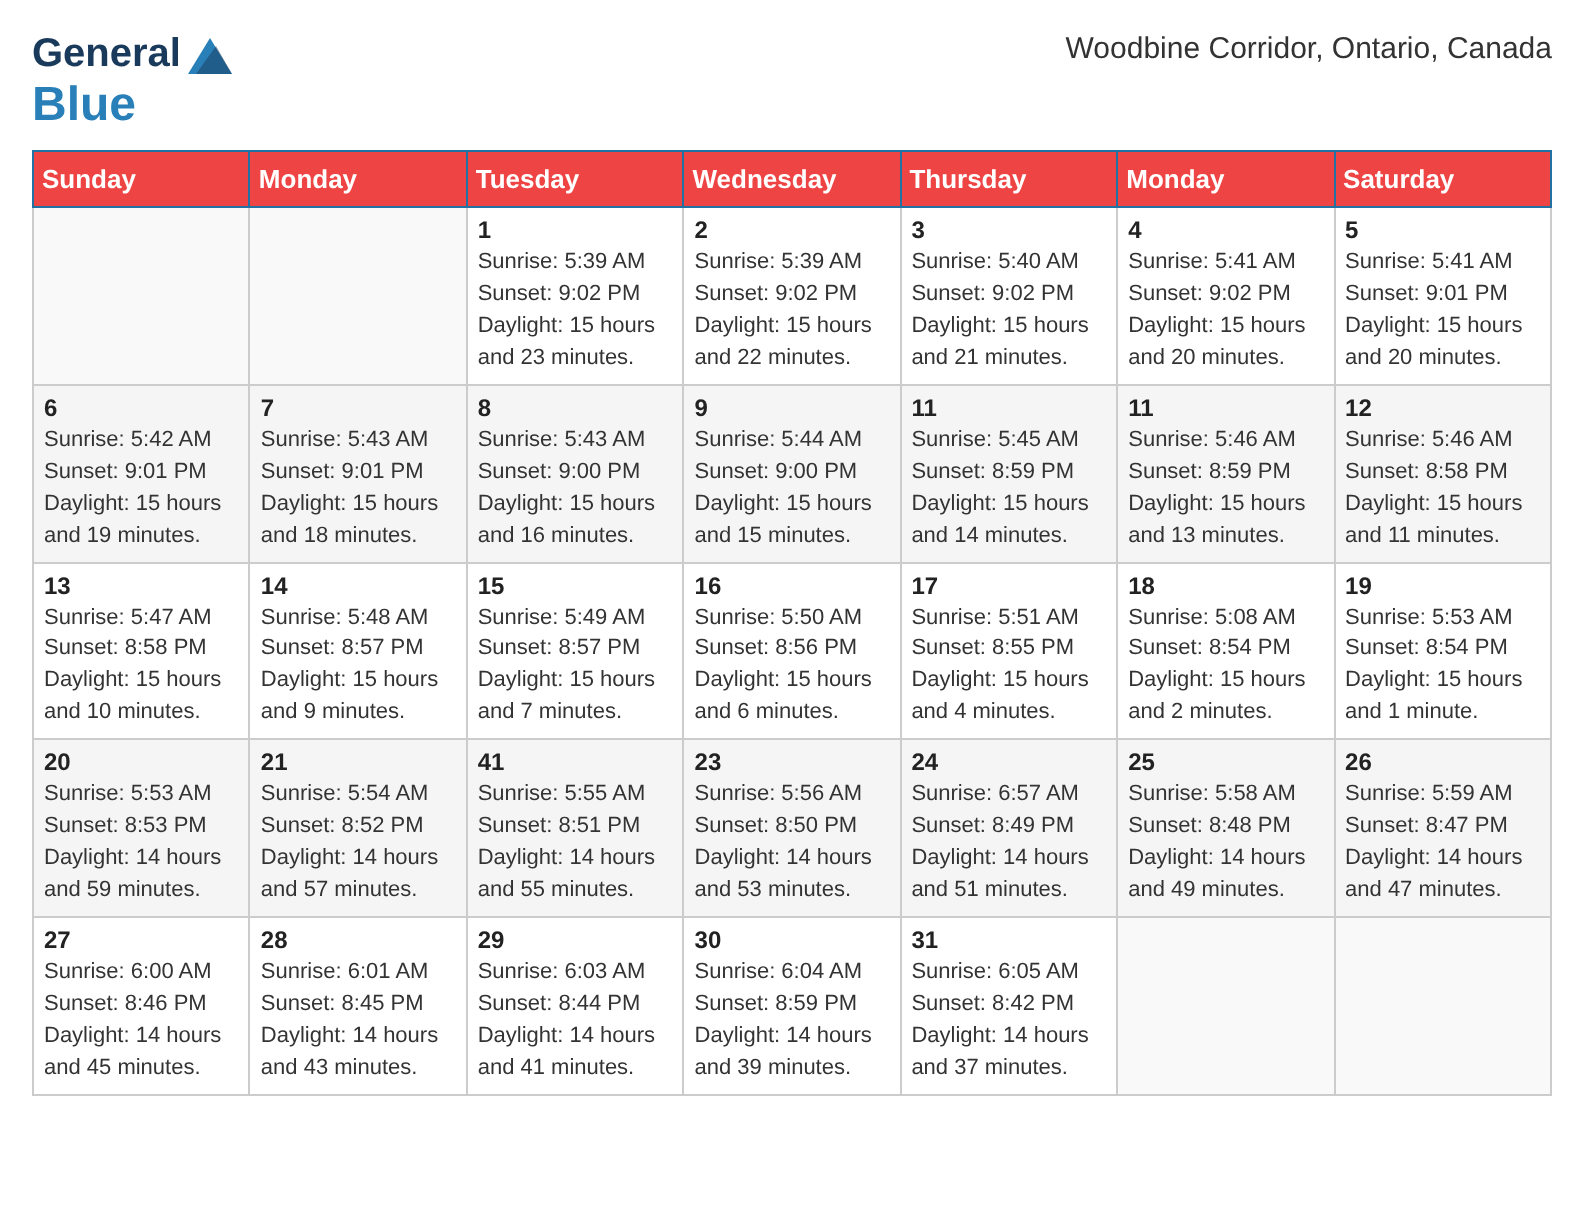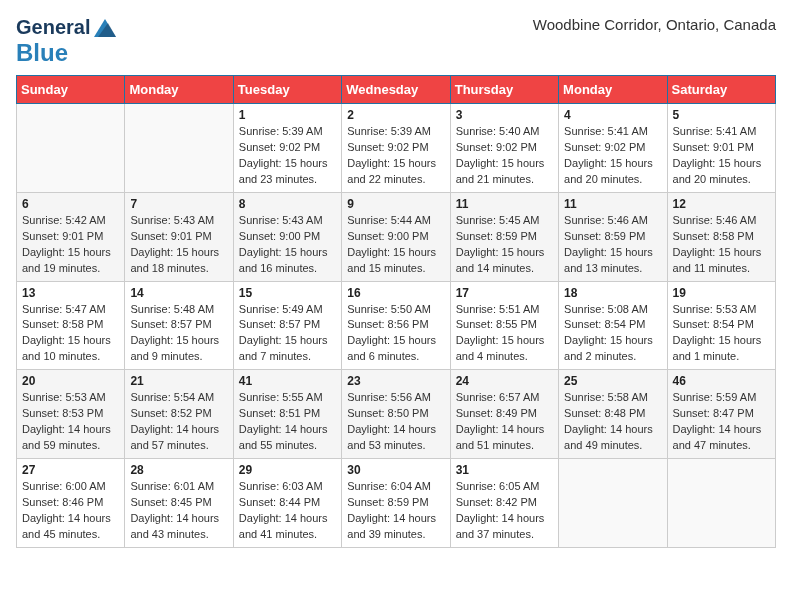--- a/index.html
+++ b/index.html
@@ -279,21 +279,21 @@
 Sunset: 8:49 PM
 Daylight: 14 hours and 51 minutes.</div>
         </td>
         <td>
           <span class="day-num">25</span>
           <div class="day-detail">Sunrise: 5:58 AM
 Sunset: 8:48 PM
 Daylight: 14 hours and 49 minutes.</div>
         </td>
         <td>
-          <span class="day-num">46</span>
+          <span class="day-num">26</span>
           <div class="day-detail">Sunrise: 5:59 AM
 Sunset: 8:47 PM
 Daylight: 14 hours and 47 minutes.</div>
         </td>
       </tr>
       <tr>
         <td>
           <span class="day-num">27</span>
           <div class="day-detail">Sunrise: 6:00 AM
 Sunset: 8:46 PM

